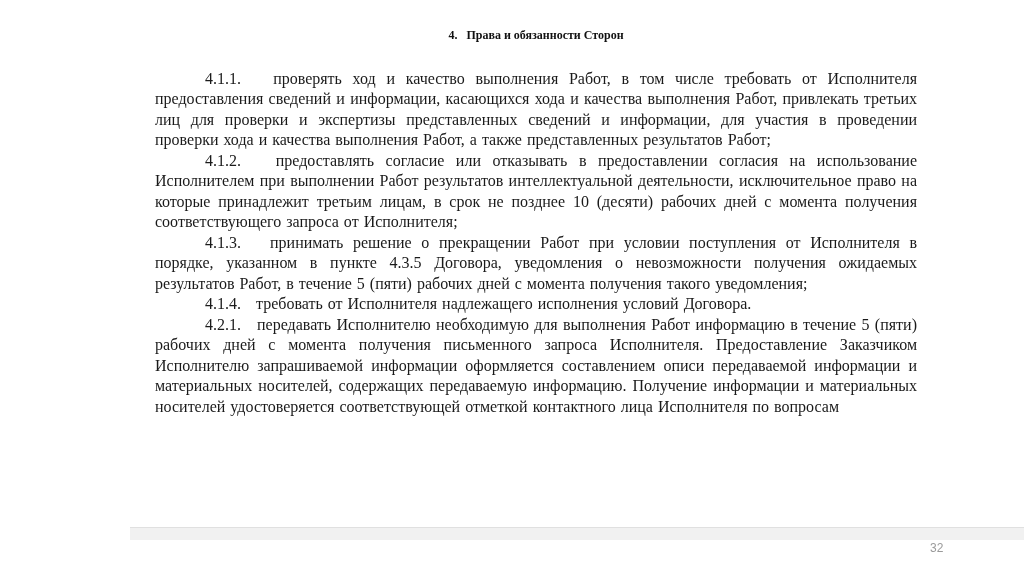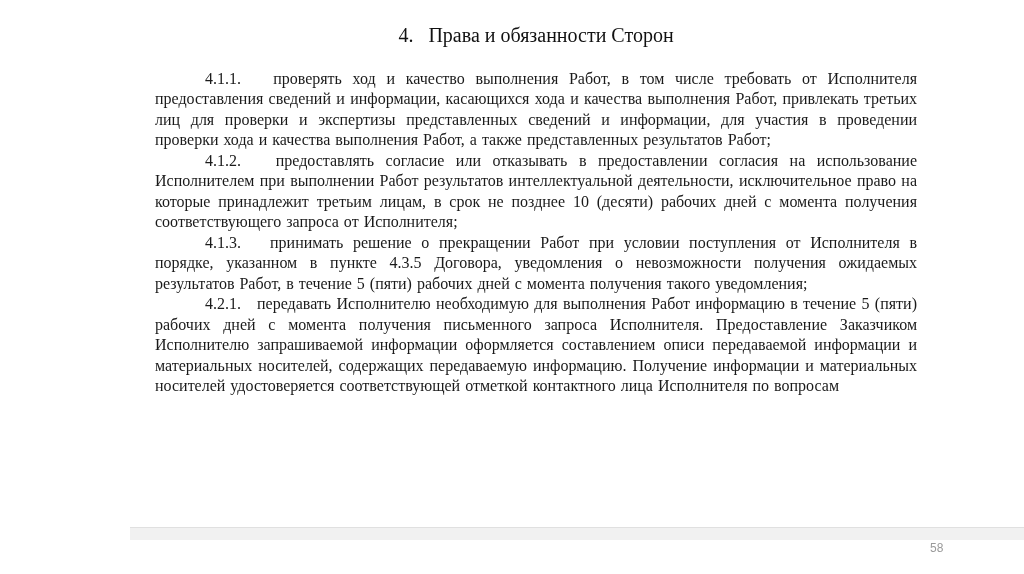--- a/index.html
+++ b/index.html
@@ -16,22 +16,22 @@
     font-family: "Liberation Serif", serif;
     color: #1a1a1a;
   }
   .content {
     position: absolute;
     left: 155px;
     top: 25px;
     width: 762px;
   }
   .title {
-    font-size: 20px;
-    font-weight: normal;
+    font-size: 12px;
+    font-weight: bold;
     text-align: center;
     margin: 0 0 23px 0;
     line-height: 20.5px;
     color: #111111;
   }
   .para {
     margin: 0;
     font-size: 16px;
     line-height: 20.5px;
     text-align: justify;
@@ -58,17 +58,18 @@
 </style>
 </head>
 <body>
 
 <div class="page">
   <div class="content">
     <h1 class="title">4.&nbsp;&nbsp; Права и обязанности Сторон</h1>
     <p class="para">4.1.1.&nbsp;&nbsp;&nbsp;проверять ход и качество выполнения Работ, в том числе требовать от Исполнителя предоставления сведений и информации, касающихся хода и качества выполнения Работ, привлекать третьих лиц для проверки и экспертизы представленных сведений и информации, для участия в проведении проверки хода и качества выполнения Работ, а также представленных результатов Работ;</p>
     <p class="para">4.1.2.&nbsp;&nbsp;&nbsp;предоставлять согласие или отказывать в предоставлении согласия на использование Исполнителем при выполнении Работ результатов интеллектуальной деятельности, исключительное право на которые принадлежит третьим лицам, в срок не позднее 10 (десяти) рабочих дней с момента получения соответствующего запроса от Исполнителя;</p>
     <p class="para">4.1.3.&nbsp;&nbsp;&nbsp;принимать решение о прекращении Работ при условии поступления от Исполнителя в порядке, указанном в пункте 4.3.5 Договора, уведомления о невозможности получения ожидаемых результатов Работ, в течение 5 (пяти) рабочих дней с момента получения такого уведомления;</p>
+    <p class="para">4.1.4.&nbsp;&nbsp;&nbsp;требовать от Исполнителя надлежащего исполнения условий Договора.</p>
     <p class="para">4.2.1.&nbsp;&nbsp;&nbsp;передавать Исполнителю необходимую для выполнения Работ информацию в течение 5 (пяти) рабочих дней с момента получения письменного запроса Исполнителя. Предоставление Заказчиком Исполнителю запрашиваемой информации оформляется составлением описи передаваемой информации и материальных носителей, содержащих передаваемую информацию. Получение информации и материальных носителей удостоверяется соответствующей отметкой контактного лица Исполнителя по вопросам</p>
   </div>
   <div class="footer-band"></div>
-  <div class="page-number">58</div>
+  <div class="page-number">32</div>
 </div>
 
 </body></html>

